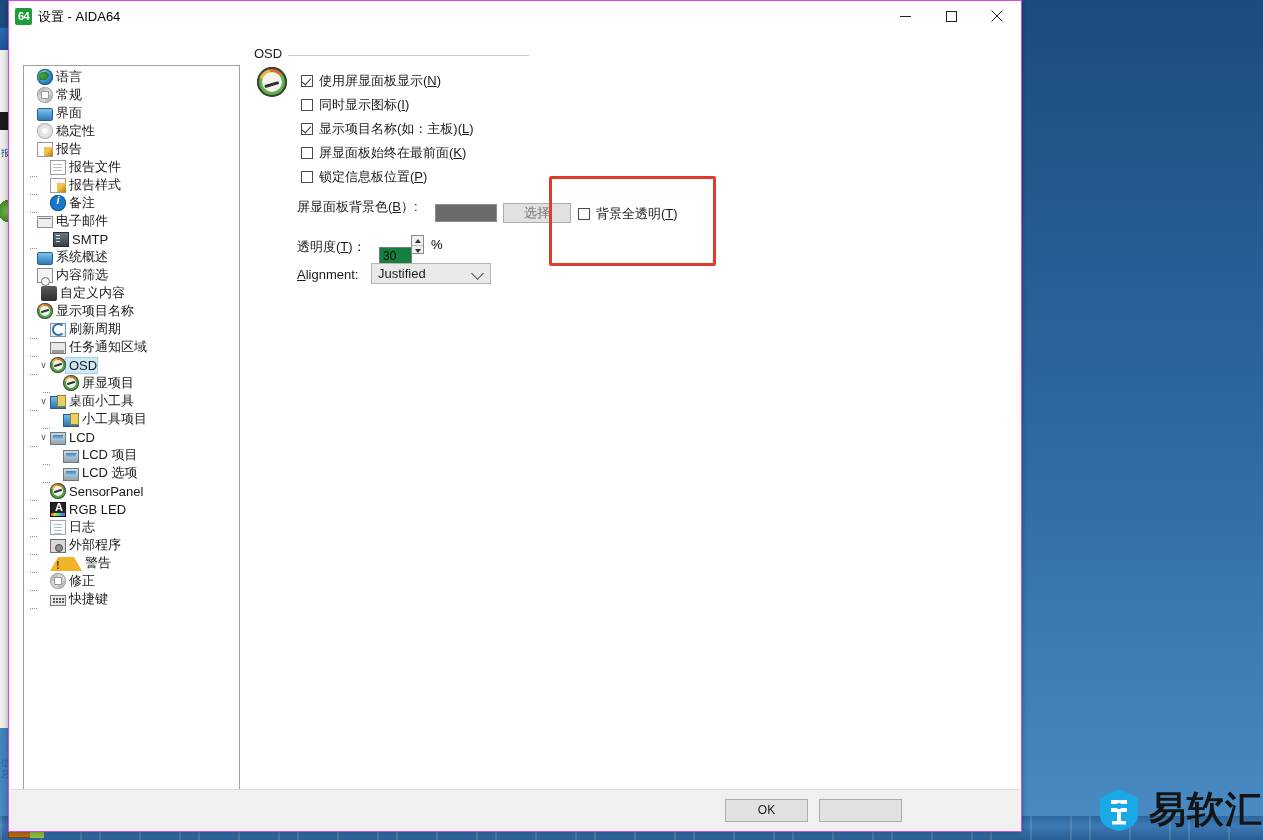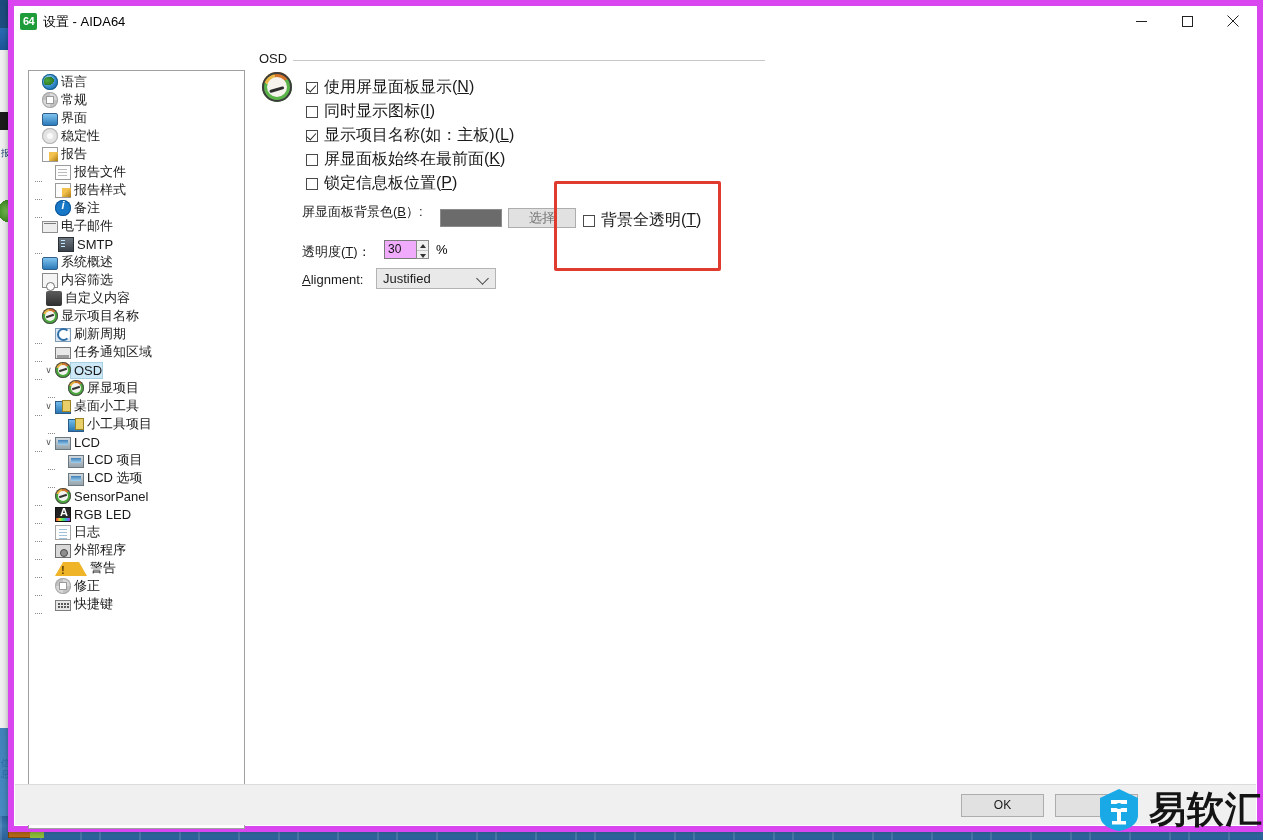--- a/index.html
+++ b/index.html
@@ -24,22 +24,22 @@
     background:#f0f0f0;border-right:1px solid #9a9a9a;}
   #bg-window-title{position:absolute;left:0;top:28px;width:16px;height:22px;
     background:linear-gradient(180deg,#2a6cb5,#1d5698);}
   #bg-window-dark{position:absolute;left:0;top:112px;width:16px;height:18px;background:#1b1b1b;}
   #bg-window-txt{position:absolute;left:1px;top:148px;width:14px;font-size:9px;color:#16406e;line-height:10px;}
   #bg-window-green{position:absolute;left:0px;top:198px;width:14px;height:26px;
     background:radial-gradient(circle at 70% 50%, #8dcf62 0%, #3f8b24 70%, transparent 72%);}
   #bg-window-txt2{position:absolute;left:1px;top:758px;width:14px;font-size:9px;color:#2a66a8;line-height:11px;}
 
   
-  #win{position:absolute;left:8px;top:0;width:1255px;height:832px;
-    background:#ffffff;border:6px solid #d946ef;box-sizing:border-box;
+  #win{position:absolute;left:8px;top:0;width:1014px;height:832px;
+    background:#ffffff;border:1px solid #d946ef;box-sizing:border-box;
     box-shadow:0 0 6px rgba(0,0,0,.35);}
   #titlebar{height:31px;background:#ffffff;position:relative;
     border-bottom:1px solid #ffffff;}
   #app-icon{position:absolute;left:6px;top:7px;width:17px;height:17px;
     background:#1f9c3a;border-radius:2px;color:#fff;font-size:11px;font-weight:bold;
     text-align:center;line-height:17px;letter-spacing:-.5px;}
   #title-text{position:absolute;left:29px;top:7px;font-size:13px;color:#000;}
   .winbtn{position:absolute;top:0;width:46px;height:30px;cursor:default;
     display:flex;align-items:center;justify-content:center;color:#111;}
   #btn-min{right:93px;}#btn-max{right:47px;}#btn-close{right:1px;}
@@ -141,36 +141,36 @@
   #group-line{position:absolute;left:34px;right:478px;top:9px;height:1px;background:#c8c8c8;}
   #group-label{position:absolute;left:0;top:0;font-size:13px;color:#1a1a1a;background:#fff;padding-right:6px;}
   #osd-icon{position:absolute;left:248px;top:66px;width:30px;height:30px;border-radius:50%;
     background:conic-gradient(from 200deg,#5bb44a 0deg 88deg,#e9b845 88deg 148deg,#d4732a 148deg 212deg,#5bb44a 212deg 360deg);
     box-shadow:inset 0 0 0 2px #3c3c3c;}
   #osd-icon:after{content:"";position:absolute;left:5px;top:5px;width:20px;height:20px;
     background:#f5f3ec;border-radius:50%;}
   #osd-icon:before{content:"";position:absolute;left:7px;top:14px;width:15px;height:3px;z-index:3;
     background:#2e2e2e;border-radius:2px;transform:rotate(-16deg);transform-origin:100% 50%;}
 
-  .cbrow{position:absolute;left:292px;font-size:16px;color:#1a1a1a;display:flex;align-items:center;}
+  .cbrow{position:absolute;left:292px;font-size:13px;color:#1a1a1a;display:flex;align-items:center;}
   .cbox{width:12px;height:12px;border:1px solid #4a4a4a;background:#fff;box-sizing:border-box;
     margin-right:6px;position:relative;flex:0 0 12px;}
   .cbox.on:after{content:"";position:absolute;left:2px;top:0px;width:4px;height:8px;
     border:solid #2a2a2a;border-width:0 1.6px 1.6px 0;transform:rotate(42deg);}
   .u{text-decoration:underline;}
 
   .frow{position:absolute;font-size:13px;color:#1a1a1a;}
   .flabel{position:absolute;left:288px;}
   #swatch{position:absolute;left:426px;top:203px;width:62px;height:18px;
     background:#6b6b6b;border:1px solid #8c8c8c;box-sizing:border-box;}
   #pickbtn{position:absolute;left:494px;top:202px;width:68px;height:20px;
     background:#e1e1e1;border:1px solid #adadad;box-sizing:border-box;font-size:13px;
     text-align:center;line-height:18px;color:#737373;}
-  #spin-input{position:absolute;left:370px;top:234px;width:33px;height:19px;
-    background:#f0abfc;border:1px solid #7a7a7a;box-sizing:border-box;font-size:12px;
+  #spin-input{position:absolute;left:370px;top:246px;width:33px;height:19px;
+    background:#15803d;border:1px solid #7a7a7a;box-sizing:border-box;font-size:12px;
     padding-left:3px;line-height:17px;color:#111;}
   #spin-btns{position:absolute;left:402px;top:234px;width:13px;height:19px;
     border:1px solid #8a8a8a;box-sizing:border-box;background:#f0f0f0;}
   .spinhalf{height:8.5px;position:relative;}
   .spinhalf+.spinhalf{border-top:1px solid #c3c3c3;}
   .spinhalf i{position:absolute;left:3px;top:3px;width:0;height:0;
     border-left:3px solid transparent;border-right:3px solid transparent;}
   .spinhalf.up i{border-bottom:4px solid #333;}
   .spinhalf.dn i{border-top:4px solid #333;}
   #pct{position:absolute;left:422px;top:236px;font-size:13px;}

